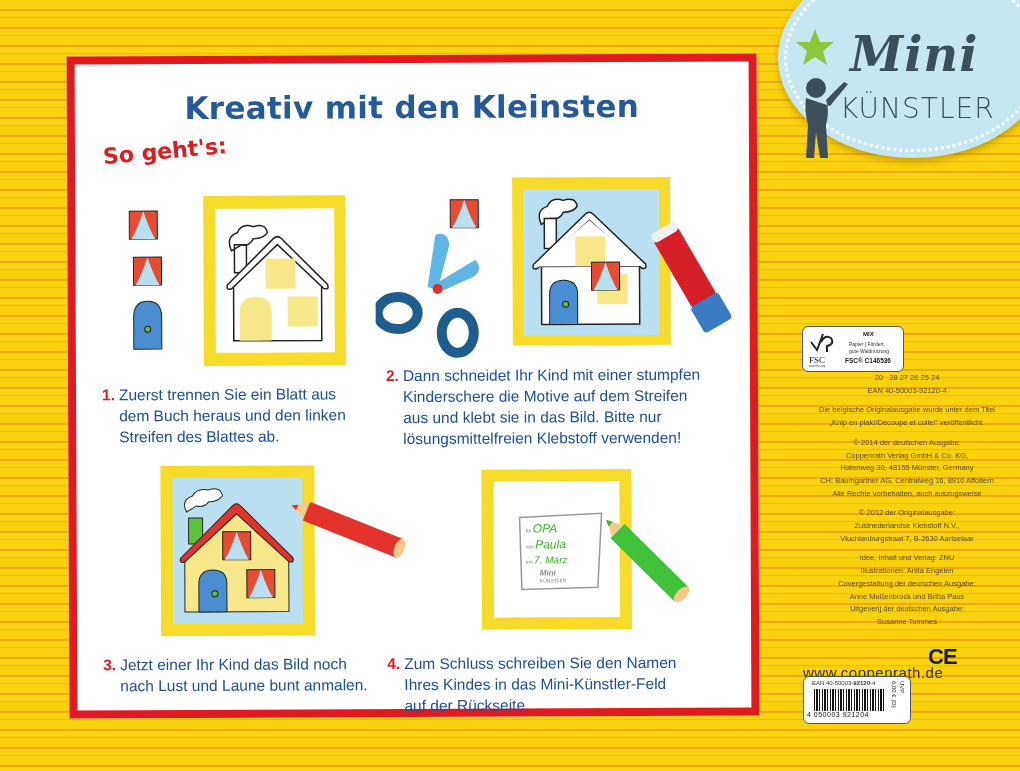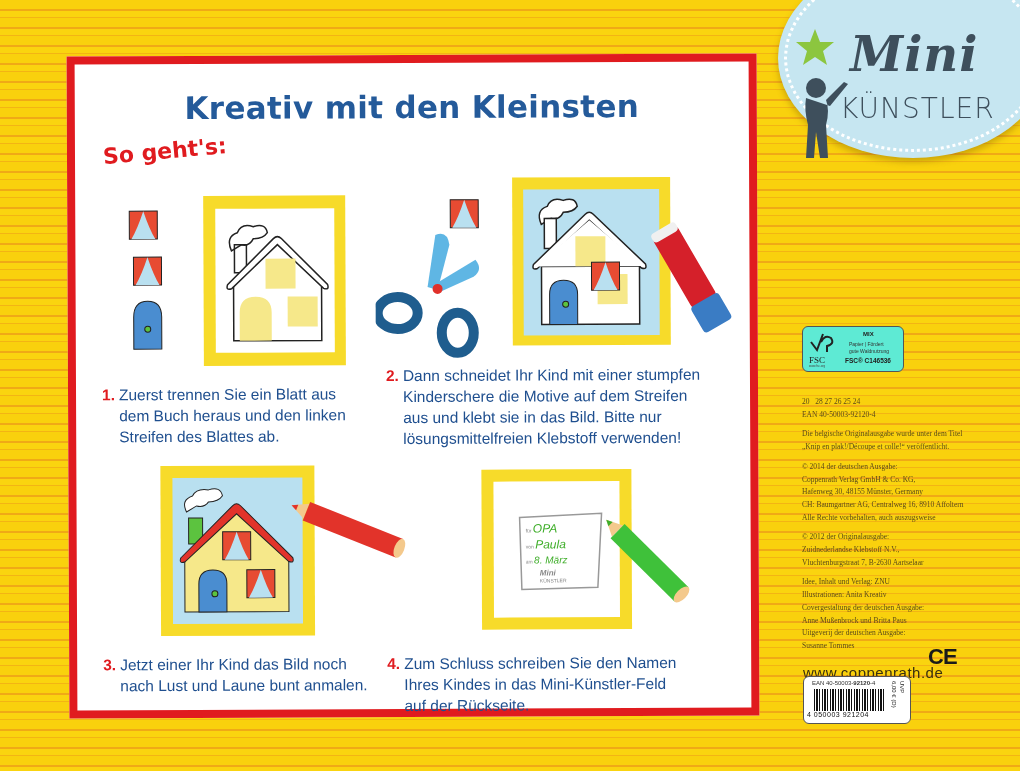--- a/index.html
+++ b/index.html
@@ -18,22 +18,22 @@
   .step-text .num{color:#e01b1f;font-weight:bold;margin-right:4px;}
   .step-text .line{display:block;padding-left:17px;}
   .step-text .line.first{padding-left:0;}
   .illu{position:absolute;}
   
   .badge{position:absolute;left:778px;top:-42px;width:270px;height:200px;border-radius:50%;
     background:#c6e6f1;box-shadow:0 4px 6px rgba(120,80,0,0.35);}
   .badge-dots{position:absolute;inset:6px;border-radius:50%;border:3px dotted #fff;}
   .logo-mini{position:absolute;left:850px;top:26px;font-family:"DejaVu Serif",serif;font-weight:bold;font-style:italic;font-size:48px;color:#3e4f5c;letter-spacing:1px;}
   .logo-kuenstler{position:absolute;left:840px;top:92px;font-family:"DejaVu Sans",sans-serif;font-size:28px;color:#3e4f5c;letter-spacing:1px;font-weight:300;}
-  .fsc{position:absolute;left:802px;top:326px;width:100px;height:44px;background:#5eead4;border:1px solid #555;border-radius:6px;font-family:"Liberation Sans",sans-serif;}
-  .imprint{position:absolute;left:802px;top:396px;font-family:Liberation Serif, serif;font-size:7.5px;color:#5b4a1a;line-height:12.7px;width:210px;}
+  .fsc{position:absolute;left:802px;top:326px;width:100px;height:44px;background:#ffffff;border:1px solid #555;border-radius:6px;font-family:"Liberation Sans",sans-serif;}
+  .imprint{position:absolute;left:802px;top:372px;font-family:Liberation Sans, sans-serif;font-size:7.5px;color:#5b4a1a;line-height:12.7px;width:210px;text-align:center;}
   .imprint p{margin:0;}
   .imprint .gap{height:7px;}
   .web{position:absolute;left:803px;top:664px;font-family:"Liberation Sans",sans-serif;font-size:15px;color:#3a2f10;letter-spacing:0.5px;}
   .barcode{position:absolute;left:803px;top:676px;width:106px;height:46px;background:#fff;border:1px solid #555;border-radius:6px;font-family:"Liberation Sans",sans-serif;}
   .ce{position:absolute;left:928px;top:644px;font-family:"Liberation Sans",sans-serif;font-size:22px;font-weight:bold;color:#1a1a1a;letter-spacing:-1px;}
 </style>
 </head>
 <body>
 
 <div class="badge">
@@ -159,21 +159,21 @@
       <g transform="rotate(45 170 90)">
         <polygon points="120,90 136,82 136,98" fill="#f4c98c"></polygon>
         <polygon points="120,90 126,87 126,93" fill="#3fae2a"></polygon>
         <rect x="136" y="80" width="90" height="20" fill="#3fc13a"></rect>
         <ellipse cx="226" cy="90" rx="5" ry="10" fill="#f4c98c"></ellipse>
       </g>
     </svg>
     <div style="position:absolute;left:54px;top:56px;width:72px;font-family:'Liberation Sans',sans-serif;font-size:5px;color:#888;line-height:14px;">
       <div><span>für</span> <span style="color:#3fae2a;font-size:12px;font-style:italic;">OPA</span></div>
       <div><span>von</span> <span style="color:#3fae2a;font-size:12px;font-style:italic;">Paula</span></div>
-      <div><span>am</span> <span style="color:#3fae2a;font-size:10px;font-style:italic;">8. März</span></div>
+      <div><span>am</span> <span style="color:#3fae2a;font-size:10px;font-style:italic;">7. März</span></div>
       <div style="padding-left:14px;color:#888;font-size:8px;font-style:italic;font-weight:bold;line-height:9px;">Mini</div>
       <div style="padding-left:14px;color:#888;font-size:5px;line-height:7px;">KÜNSTLER</div>
     </div>
   </div>
 
   <div class="step-text" style="left:26px;top:590px;">
     <span class="line first"><span class="num">3.</span><span>Jetzt einer Ihr Kind das Bild noch</span></span>
     <span class="line">nach Lust und Laune bunt anmalen.</span>
   </div>
 
@@ -207,21 +207,21 @@
   <p>Coppenrath Verlag GmbH &amp; Co. KG,</p>
   <p>Hafenweg 30, 48155 Münster, Germany</p>
   <p>CH: Baumgartner AG, Centralweg 16, 8910 Affoltern</p>
   <p>Alle Rechte vorbehalten, auch auszugsweise</p>
   <div class="gap"></div>
   <p>© 2012 der Originalausgabe:</p>
   <p>Zuidnederlandse Klebstoff N.V.,</p>
   <p>Vluchtenburgstraat 7, B-2630 Aartselaar</p>
   <div class="gap"></div>
   <p>Idee, Inhalt und Verlag: ZNU</p>
-  <p>Illustrationen: Anita Kreativ</p>
+  <p>Illustrationen: Anita Engelen</p>
   <p>Covergestaltung der deutschen Ausgabe:</p>
   <p>Anne Mußenbrock und Britta Paus</p>
   <p>Uitgeverij der deutschen Ausgabe:</p>
   <p>Susanne Tommes</p>
 </div>
 
 <div class="web">www.coppenrath.de</div>
 
 <div class="barcode">
   <div style="position:absolute;left:8px;top:3px;font-size:6px;color:#333;">

